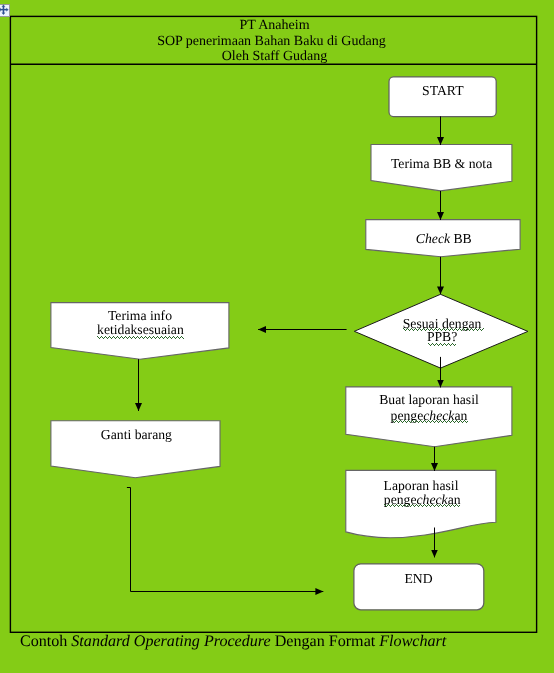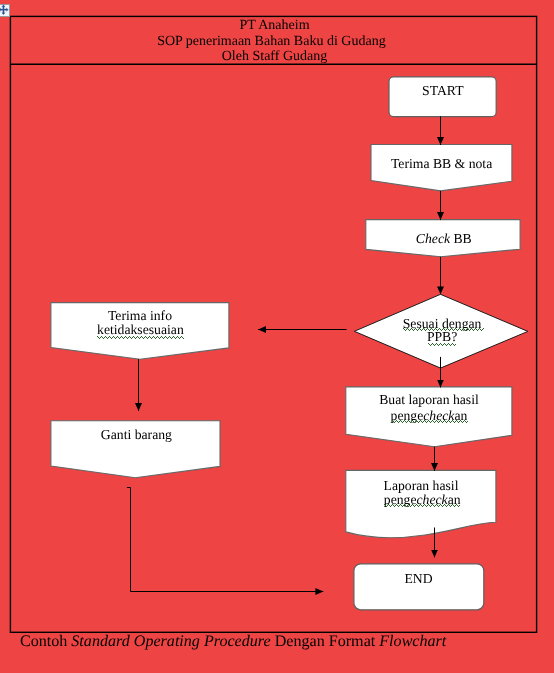--- a/index.html
+++ b/index.html
@@ -1,18 +1,18 @@
 <!DOCTYPE html>
 <html><head>
 <meta charset="utf-8">
 <title>SOP Flowchart</title>
 <style>
   html,body{margin:0;padding:0;background:#ffffff;}
   body{width:554px;height:673px;font-family:"Liberation Serif",serif;overflow:hidden;text-rendering:geometricPrecision;}
-  #page{position:relative;width:554px;height:673px;background:#ef4444;text-decoration:underline;-webkit-font-smoothing:antialiased;}
+  #page{position:relative;width:554px;height:673px;background:#84cc16;text-decoration:underline;-webkit-font-smoothing:antialiased;}
   #flow{position:absolute;left:0;top:0;width:554px;height:673px;}
   #movehandle{position:absolute;left:-3.2px;top:3.6px;width:12.9px;height:13.1px;background:#eef5fd;border:1px solid #9a9a9a;box-sizing:border-box;display:flex;align-items:center;justify-content:center;}
   #movehandle svg{width:11.4px;height:11.4px;}
   .shape{fill:#ffffff;stroke:#666666;stroke-width:1.1;}
   .term{fill:#ffffff;stroke:#616161;stroke-width:1.25;}
   .conn{stroke:#000000;stroke-width:1;fill:none;}
   .dia{fill:#ffffff;stroke:#1a1a1a;stroke-width:1;}
   .tbl{stroke:#000000;fill:none;stroke-width:1.4;}
   .nodetext{font-family:"Liberation Serif",serif;font-size:13.7px;fill:#000000;text-anchor:middle;}
   .hdr{font-family:"Liberation Serif",serif;font-size:14px;fill:#000000;text-anchor:middle;}

